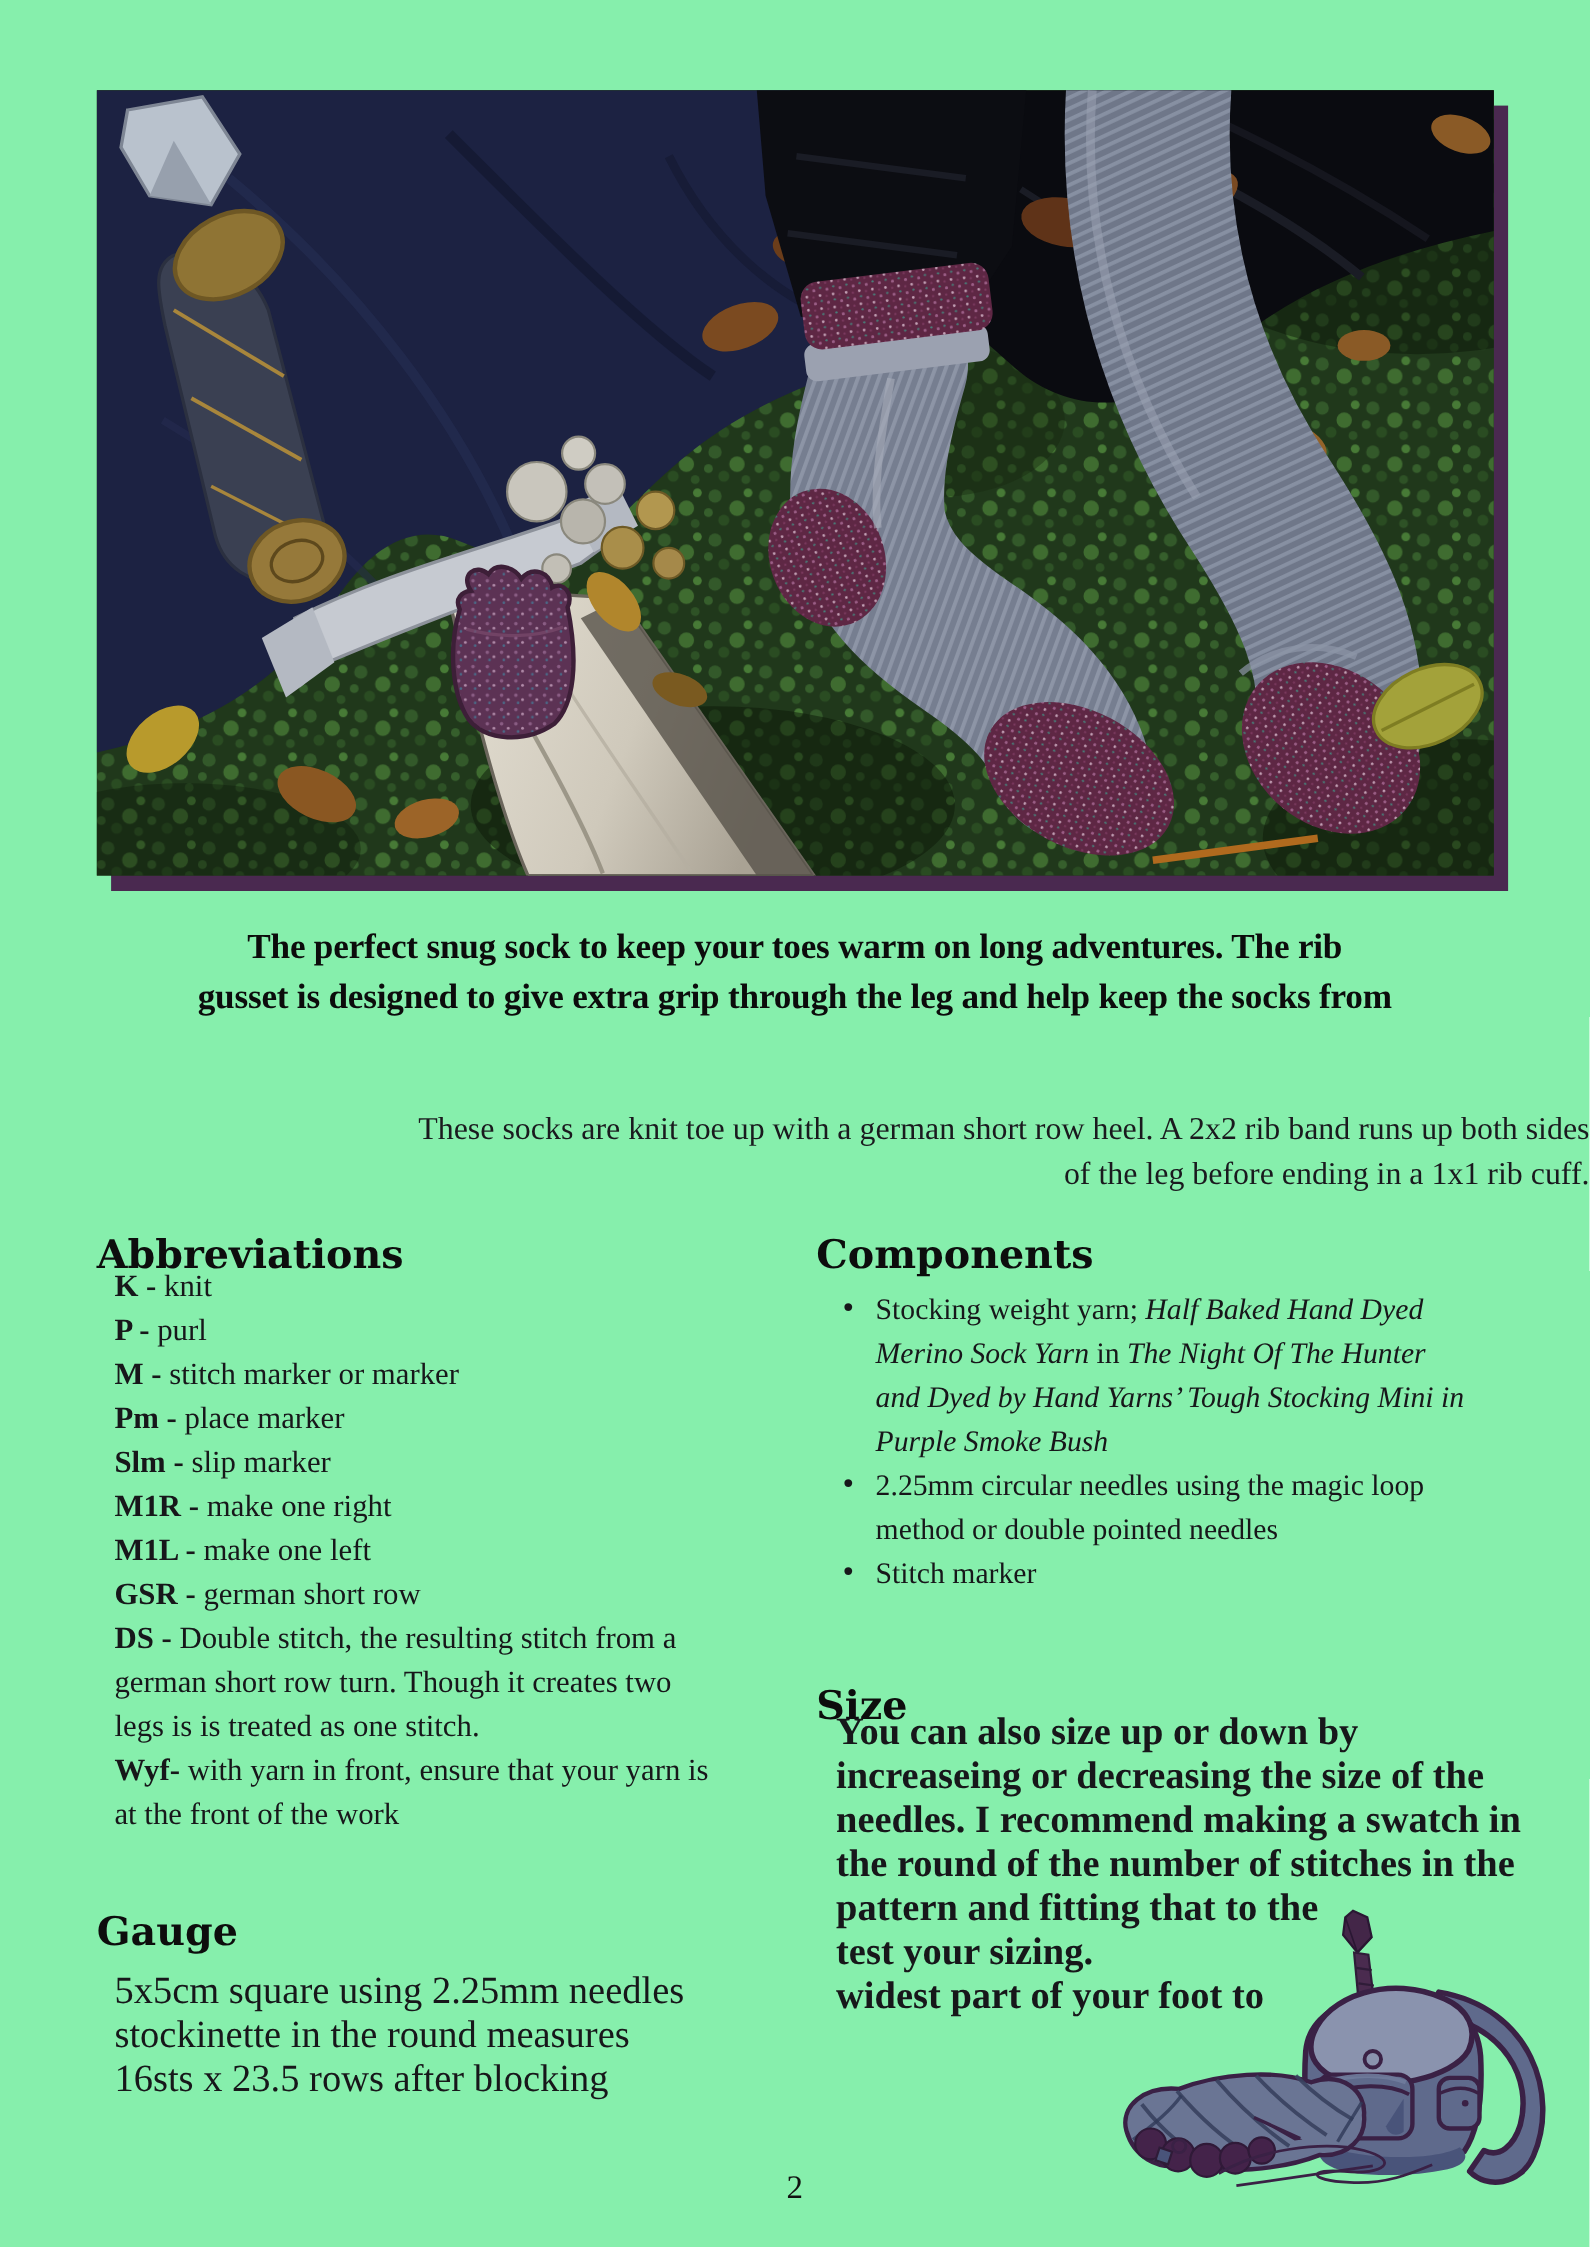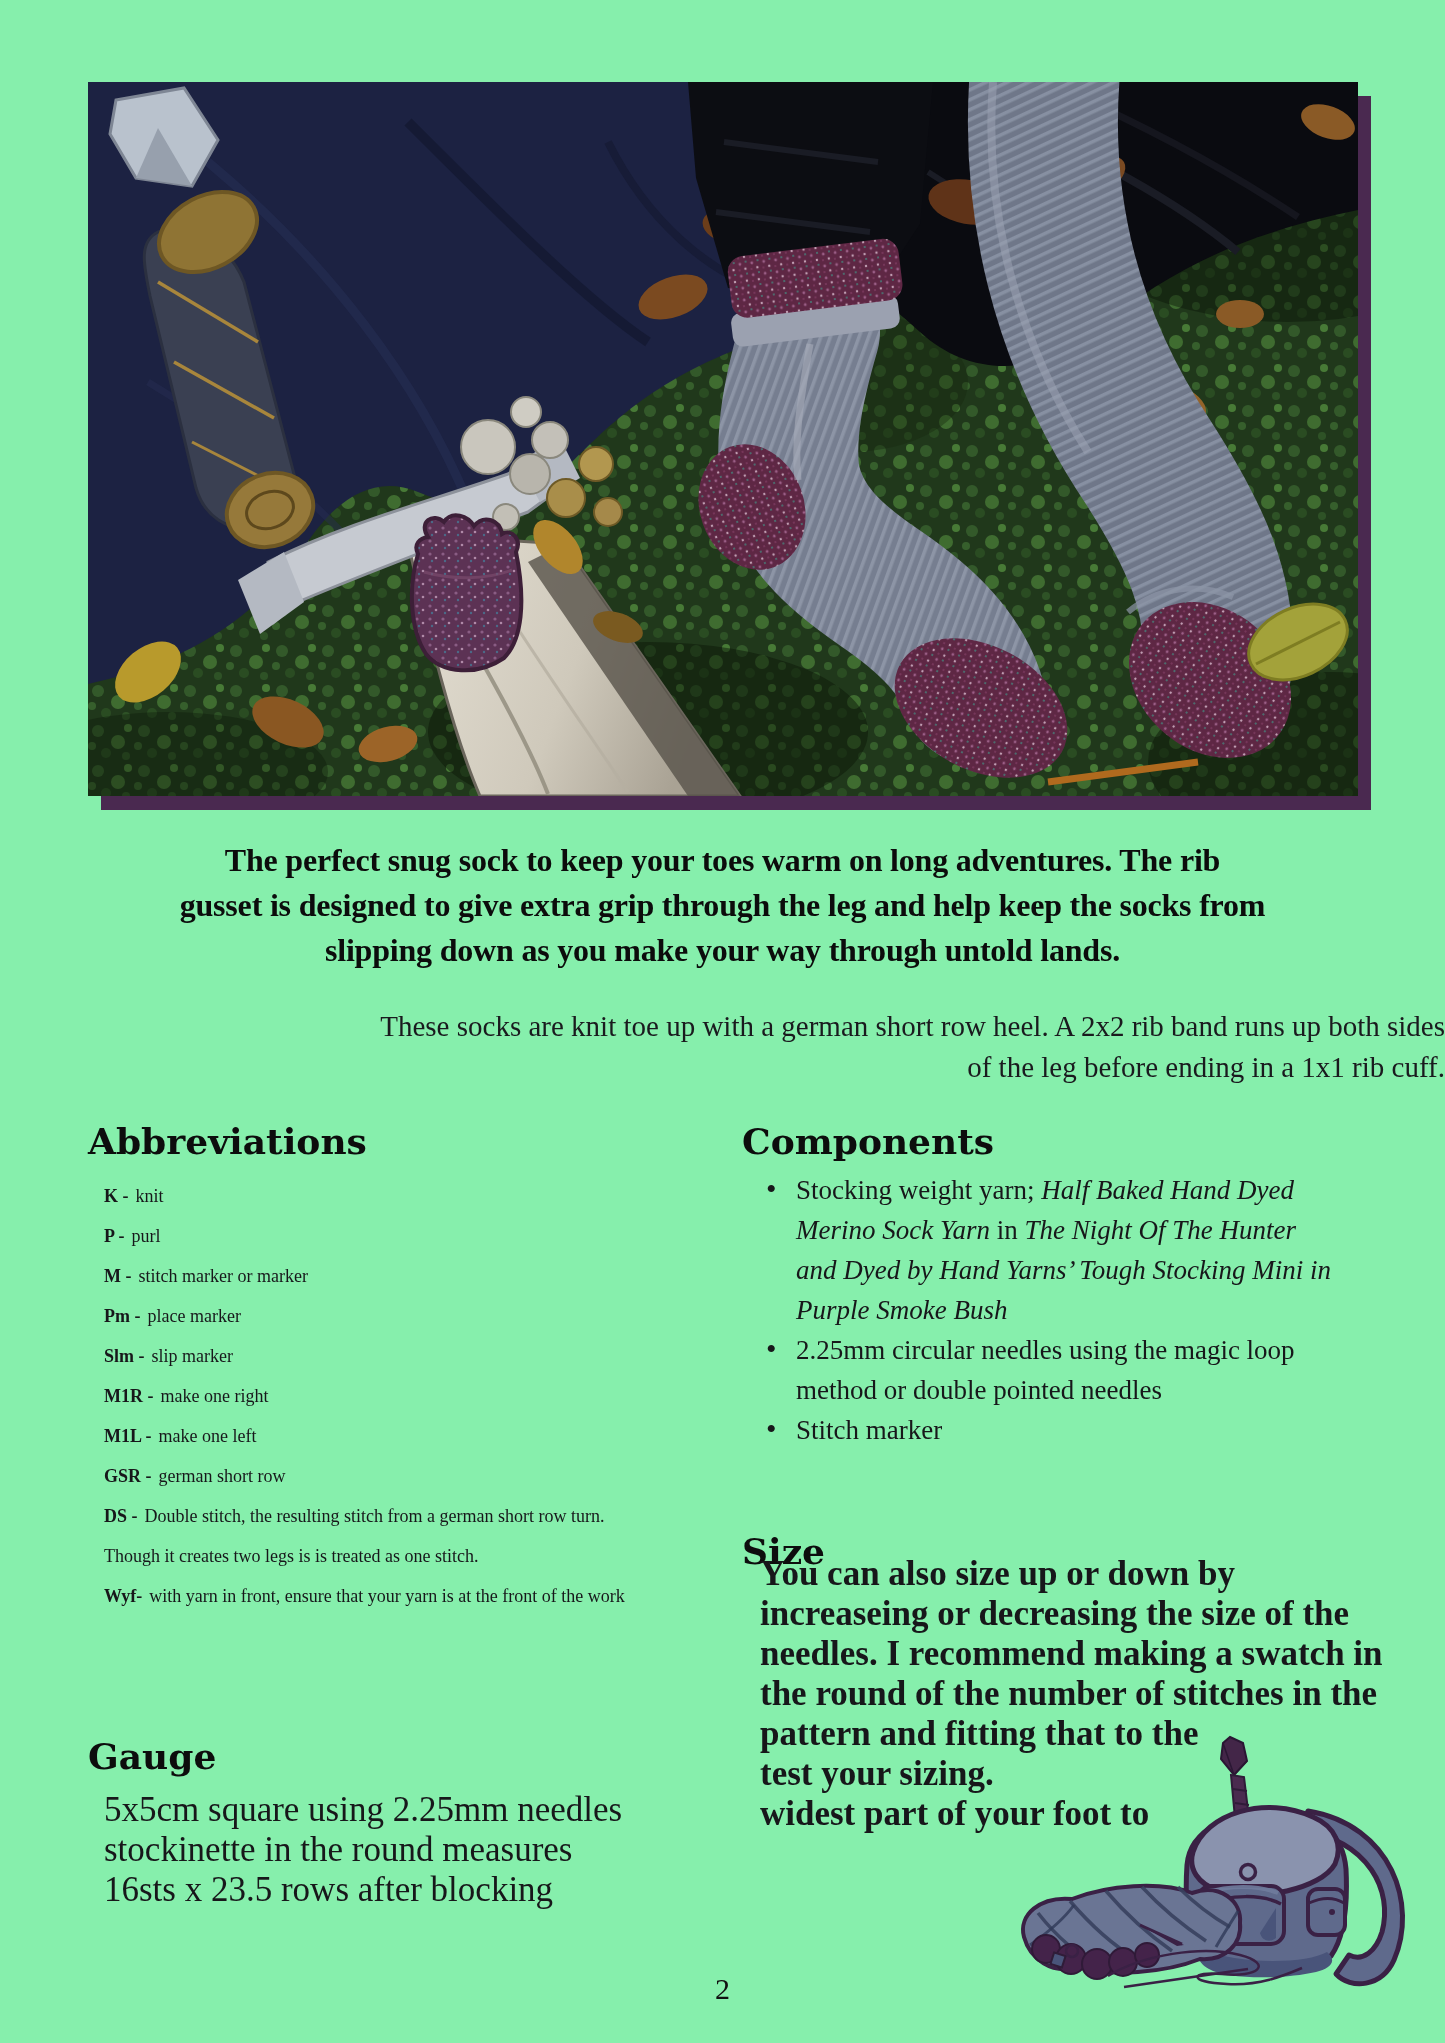--- a/index.html
+++ b/index.html
@@ -13,22 +13,22 @@
   .tagline{position:absolute;left:0;top:838px;width:100%;text-align:center;
            font-family:"Liberation Serif",serif;font-weight:700;font-size:32px;line-height:45px;
            color:#0c0c0c;letter-spacing:-0.2px;}
   .tagline div{white-space:nowrap;}
   .intro{position:absolute;left:0;top:1006px;width:100%;text-align:right;
          font-size:29px;line-height:41px;color:#1a1a1e;}
   .intro div{white-space:nowrap;}
   .h-uncial{position:absolute;font-family:"DejaVu Serif",serif;font-weight:700;
             font-size:36px;color:#0d0d0d;letter-spacing:0;}
   
-  .abbr-list{position:absolute;left:104px;top:1176px;width:545px;list-style:none;margin:0;padding:0;
-             font-size:18px;line-height:40px;}
+  .abbr-list{position:absolute;left:104px;top:1150px;width:545px;list-style:none;margin:0;padding:0;
+             font-size:28px;line-height:40px;}
   .abbr-list b{font-weight:700;margin-right:7px;}
   .gauge-text{position:absolute;left:104px;top:1790px;width:545px;font-size:35px;line-height:40px;}
   .comp-list{position:absolute;left:760px;top:1170px;width:580px;list-style:none;margin:0;padding:0;
              font-size:27px;line-height:40px;}
   .comp-list li{position:relative;padding-left:36px;}
   .comp-list li::before{content:"\2022";position:absolute;left:6px;top:-1px;font-size:30px;}
   .size-lines{position:absolute;left:760px;top:1554px;font-size:35px;line-height:40px;font-weight:bold;}
   .page-num{position:absolute;left:0;top:1972px;width:100%;text-align:center;
             font-size:30px;color:#111;}
   
@@ -186,21 +186,20 @@
         <path d="M1168,582 L1252,540" stroke="#7e7d22" stroke-width="3"></path>
         <path d="M960,700 L1110,680" stroke="#b06a1e" stroke-width="7"></path>
         <ellipse cx="1240" cy="40" rx="28" ry="16" transform="rotate(20 1240 40)" fill="#8a5a26"></ellipse>
       </g>
     </svg>
   </div>
 
   <div class="tagline">
     <div>The perfect snug sock to keep your toes warm on long adventures. The rib</div>
     <div>gusset is designed to give extra grip through the leg and help keep the socks from</div>
-    <div>slipping down as you make your way through untold lands.</div>
   </div>
 
   <div class="intro">
     <div>These socks are knit toe up with a german short row heel. A 2x2 rib band runs up both sides</div>
     <div>of the leg before ending in a 1x1 rib cuff.</div>
   </div>
 
   <div class="h-uncial" style="left:88px;top:1120px;">Abbreviations</div>
   <ul class="abbr-list">
     <li><b>K -</b><span>knit</span></li>

